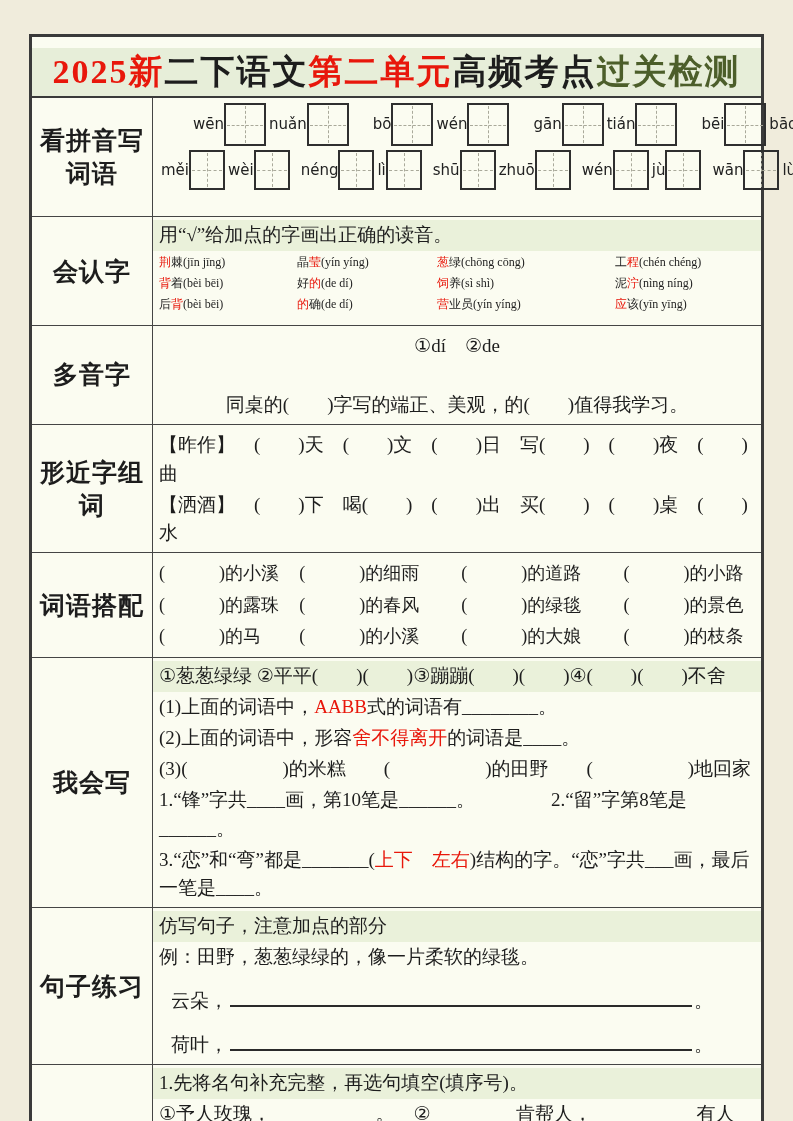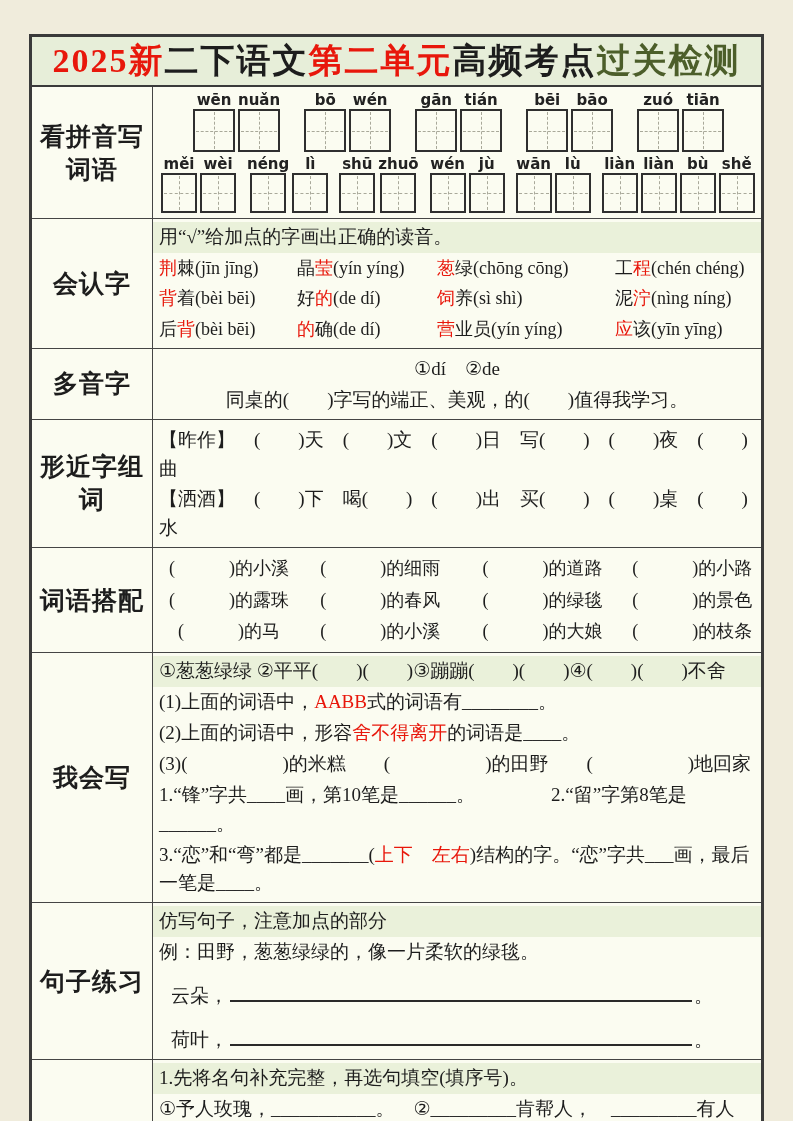--- a/index.html
+++ b/index.html
@@ -21,54 +21,54 @@
     color:var(--ink);
   }
   .sheet{
     position:absolute;left:29px;top:34px;width:735px;
     border:3px solid #3a3a3a;background:var(--paper);
   }
   .title{
     min-height:50px;background:var(--titlebg);
     border-bottom:2px solid #3a3a3a;
     display:flex;align-items:center;justify-content:center;
-    font-size:34px;font-weight:bold;letter-spacing:2px;
+    font-size:34px;font-weight:bold;letter-spacing:2px;margin-top:11px;
   }
   .row{display:flex;border-bottom:1px solid var(--line);}
   .row:last-child{border-bottom:none;}
   .label{
     flex:0 0 121px;width:121px;border-right:1px solid var(--line);
     display:flex;align-items:center;justify-content:center;text-align:center;
     font-weight:bold;font-size:25px;padding:2px;letter-spacing:1px;
   }
   .content{flex:1;padding:3px 0 3px 0;min-width:0;font-size:19px;line-height:1.52;}
   .line{padding:1px 6px;}
   .hl{background:var(--hl);}
   .c-r{color:var(--red);}
   .c-g{color:var(--green);}
-  .center{text-align:center;}
+  .center{text-align:center;margin-top:28px;}
 
   
   .py-row{display:flex;align-items:flex-end;padding:2px 4px 2px 40px;gap:24px;}
   .py-row2{padding-left:8px;gap:11px;}
   .py-group{display:flex;gap:3px;}
-  .tz-cell{display:flex;flex-direction:column;align-items:center;font-weight:bold;}
+  .tz-cell{display:flex;flex-direction:row;align-items:center;}
   .pinyin{font-family:"DejaVu Sans","Liberation Sans",sans-serif;font-size:15px;line-height:17px;color:#222;}
   .tzg{width:42px;height:43px;border:2px solid #2f2f2f;position:relative;}
   .py-row2 .tzg{width:36px;height:40px;}
   .tzg::before{content:"";position:absolute;left:1px;right:1px;top:50%;border-top:1px dashed #a9a99a;}
   .tzg::after{content:"";position:absolute;top:1px;bottom:1px;left:50%;border-left:1px dashed #a9a99a;}
 
   
-  .rgrid{display:grid;grid-template-columns:110px 112px 150px 1fr;column-gap:28px;row-gap:3px;padding:2px 0 2px 6px;font-size:18px;}
+  .rgrid{display:grid;grid-template-columns:110px 112px 150px 1fr;column-gap:28px;row-gap:3px;padding:2px 0 2px 6px;font-size:12px;}
   .rgrid > span{white-space:nowrap;}
 
   
   .dgrid{display:grid;grid-template-columns:1.02fr 1.18fr 1.18fr 1fr;row-gap:4px;padding:4px 0 4px 6px;font-size:18px;}
-  .dgrid > span{white-space:nowrap;text-align:center;}
+  .dgrid > span{white-space:nowrap;}
 
   .blank-xl{
     display:inline-block;width:462px;border-bottom:2px solid #2a2a2a;
     height:1.05em;vertical-align:baseline;margin:0 2px;
   }
   .sp-line{margin-top:13px;margin-left:12px;}
   .duo1{margin-top:2px;}
 </style>
 </head>
 <body>

